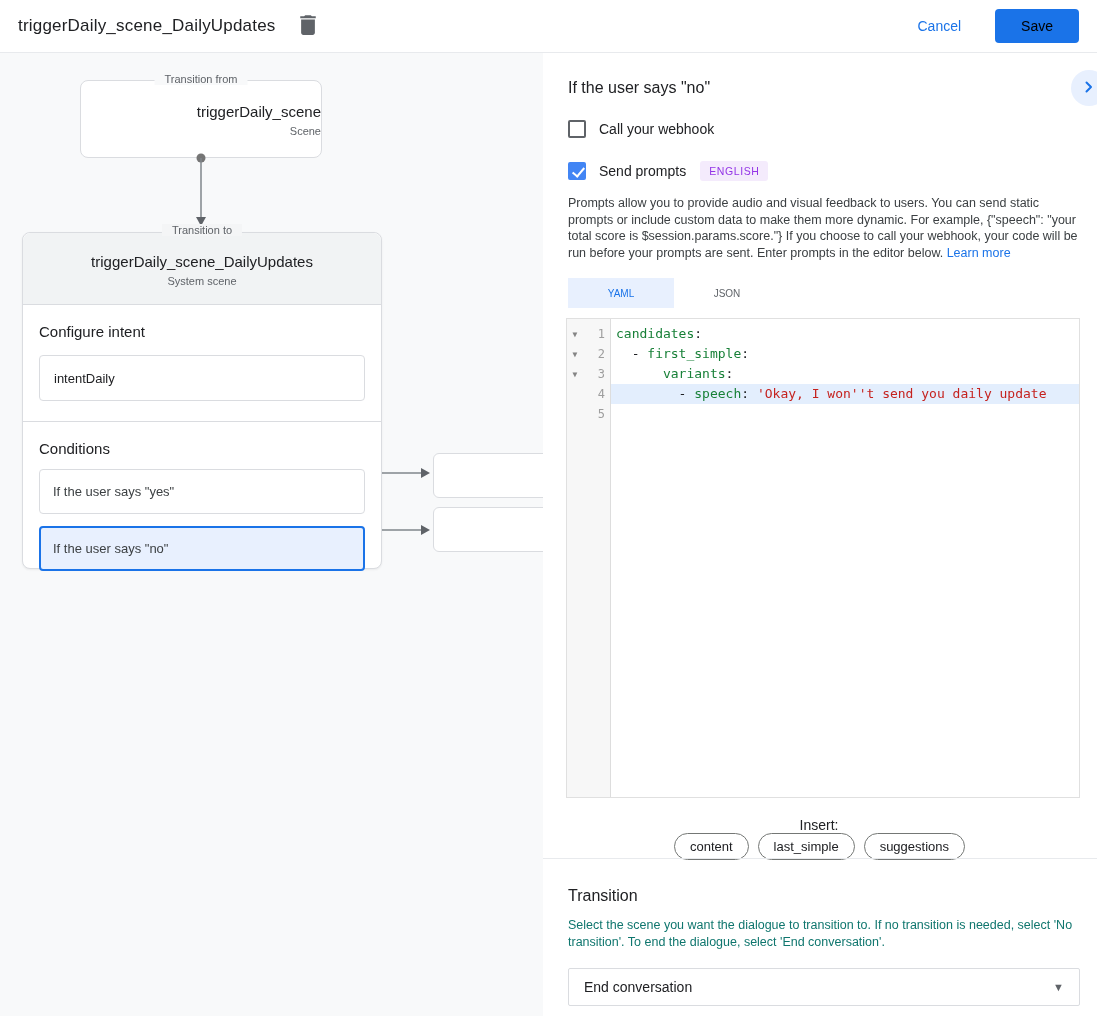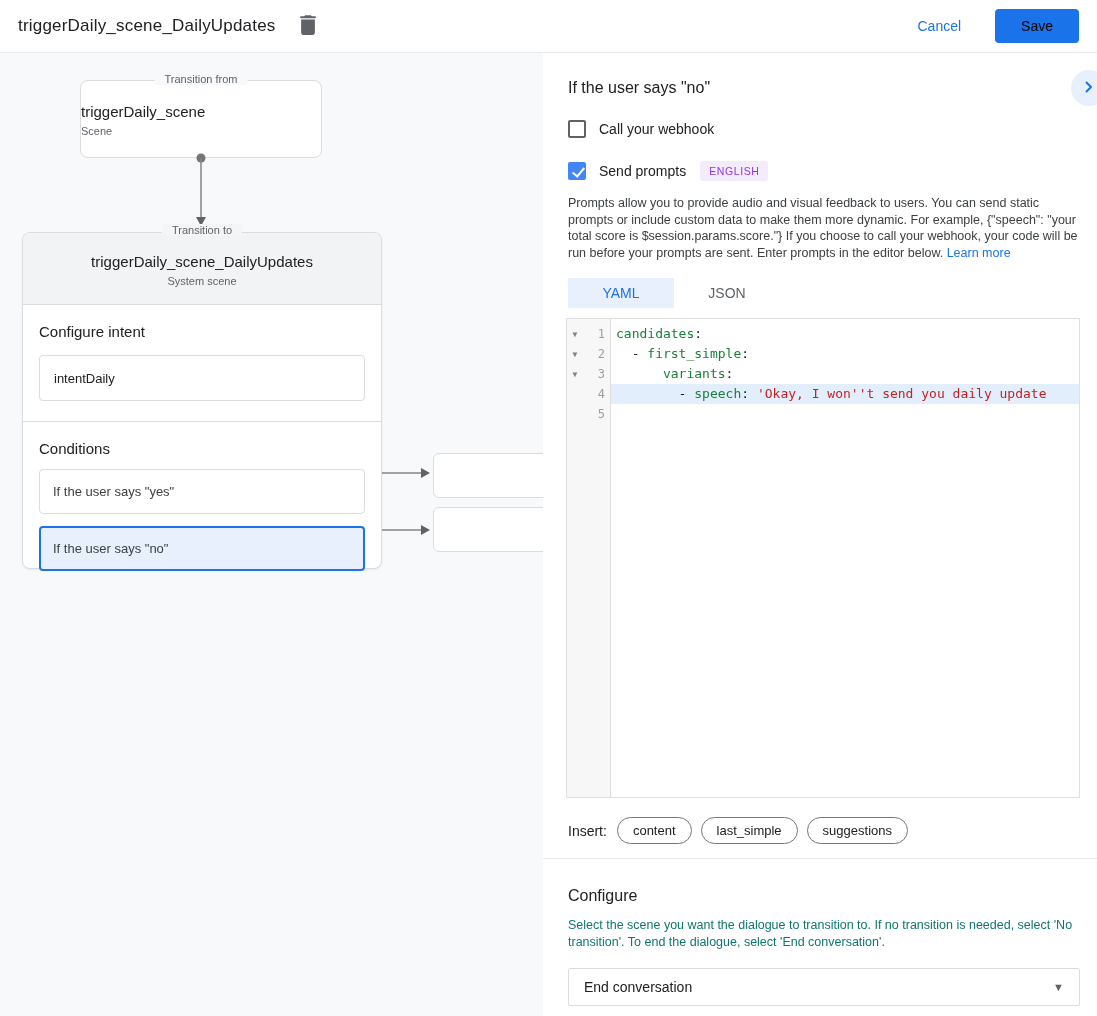--- a/index.html
+++ b/index.html
@@ -19,21 +19,21 @@
   .save-btn { background:#1a73e8; border:none; color:#000000; font-size:14px; font-weight:500;
               font-family:inherit; padding:9px 26px; border-radius:4px; margin-left:18px; cursor:pointer; }
 
   
   .canvas { position:absolute; left:0; top:53px; width:543px; height:963px; background:#f8f9fa; overflow:hidden; }
   .flow-svg { position:absolute; left:0; top:0; pointer-events:none; }
 
   .flow-box { position:absolute; background:#fff; border:1px solid #dadce0; border-radius:8px; }
   .legend { position:absolute; top:-8px; left:50%; transform:translateX(-50%); background:#f8f9fa;
             padding:0 10px; font-size:11px; color:#5f6368; white-space:nowrap; }
-  .from-box { left:80px; top:27px; width:242px; height:78px; text-align:left; }
+  .from-box { left:80px; top:27px; width:242px; height:78px; text-align:right; }
   .from-box .box-title { margin-top:22px; font-size:15px; color:#202124; }
   .box-sub { margin-top:5px; font-size:11px; color:#5f6368; }
 
   .to-card { position:absolute; left:22px; top:179px; width:360px; height:337px; background:#fff;
              border:1px solid #dadce0; border-radius:8px; box-shadow:0 1px 2px rgba(60,64,67,.08); }
   .to-head { height:72px; background:#f1f3f4; border-bottom:1px solid #dadce0;
              border-radius:8px 8px 0 0; text-align:center; }
   .to-head .legend { background:#f4f5f6; top:-9px; }
   .to-head .box-title { padding-top:20px; font-size:15px; color:#202124; }
   .card-section { padding:18px 16px 20px 16px; }
@@ -66,38 +66,38 @@
               border:solid #fff; border-width:0 2px 2px 0; transform:rotate(40deg); }
   .check-label { margin-left:13px; font-size:14px; font-weight:500; color:#202124; }
   .lang-badge { margin-left:14px; background:#f4ebfc; color:#9334e6; font-size:10.5px; font-weight:500;
                 letter-spacing:.6px; padding:4px 9px; border-radius:3px; }
 
   .desc { margin-top:14px; width:518px; font-size:12.5px; line-height:16.5px; color:#3c4043; }
   .link { color:#1a73e8; text-decoration:none; cursor:pointer; }
 
   .tabs { margin-top:17px; display:flex; }
   .tab { width:106px; height:30px; display:flex; align-items:center; justify-content:center;
-         font-size:14px; font-weight:500; color:#5f6368; cursor:pointer; }
+         font-size:10px; font-weight:500; color:#5f6368; cursor:pointer; }
   .tab.active { background:#e8f0fe; color:#1a73e8; }
 
   .editor { margin-top:10px; margin-left:-2px; width:514px; height:480px; border:1px solid #e0e0e0;
             display:flex; font-family:"DejaVu Sans Mono", monospace; font-size:13px; overflow:hidden;
             background:#fff; }
   .gutter { width:44px; background:#f7f7f7; border-right:1px solid #ddd; padding-top:5px; flex:0 0 auto; }
   .gutter-row { height:20px; display:flex; align-items:center; }
   .fold { width:16px; text-align:center; font-size:8px; color:#848484; }
   .lnum { flex:1; text-align:right; padding-right:5px; color:#9e9e9e; font-size:12px; }
   .code { flex:1; padding-top:5px; overflow:hidden; cursor:text; }
   .code-row { height:20px; line-height:20px; white-space:pre; padding-left:5px; }
   .code-row.hl { background:#e3eefd; }
   .tok-key { color:#188038; }
   .tok-string { color:#c5221f; }
   .tok-plain { color:#202124; }
 
-  .insert-row { margin-top:19px; display:flex; align-items:center; }
+  .insert-row { margin-top:19px; display:flex; align-items:center;flex-direction:column; }
   .insert-label { font-size:14px; color:#202124; margin-right:10px; }
   .chip { background:#fff; border:1px solid #747775; border-radius:15px; padding:5px 15px;
           font-size:13px; color:#202124; font-family:inherit; margin-right:9px; cursor:pointer; }
 
   .panel-divider { position:absolute; left:0; top:805px; width:554px; height:1px; background:#e8eaed; }
 
   .transition-heading { position:absolute; left:25px; top:834px; font-size:16px; color:#202124; }
   .transition-desc { position:absolute; left:25px; top:864px; width:515px; font-size:12.5px;
                      line-height:16.5px; color:#0f766e; }
   .dropdown { position:absolute; left:25px; top:915px; width:512px; height:38px; border:1px solid #dadce0;
@@ -230,21 +230,21 @@
           </div>
       </div>
 
       <div class="insert-row">
         <span class="insert-label">Insert:</span>
         <span id="chips"><button class="chip">content</button><button class="chip">last_simple</button><button class="chip">suggestions</button></span>
       </div>
 
       <div class="panel-divider"></div>
 
-      <div class="transition-heading">Configure</div>
+      <div class="transition-heading">Transition</div>
       <div class="transition-desc">Select the scene you want the dialogue to transition to. If no transition is needed, select 'No transition'. To end the dialogue, select 'End conversation'.</div>
       <div class="dropdown">
         <span>End conversation</span>
         <span class="caret">▼</span>
       </div>
 
     </div>
   </div>
 </div>
 

